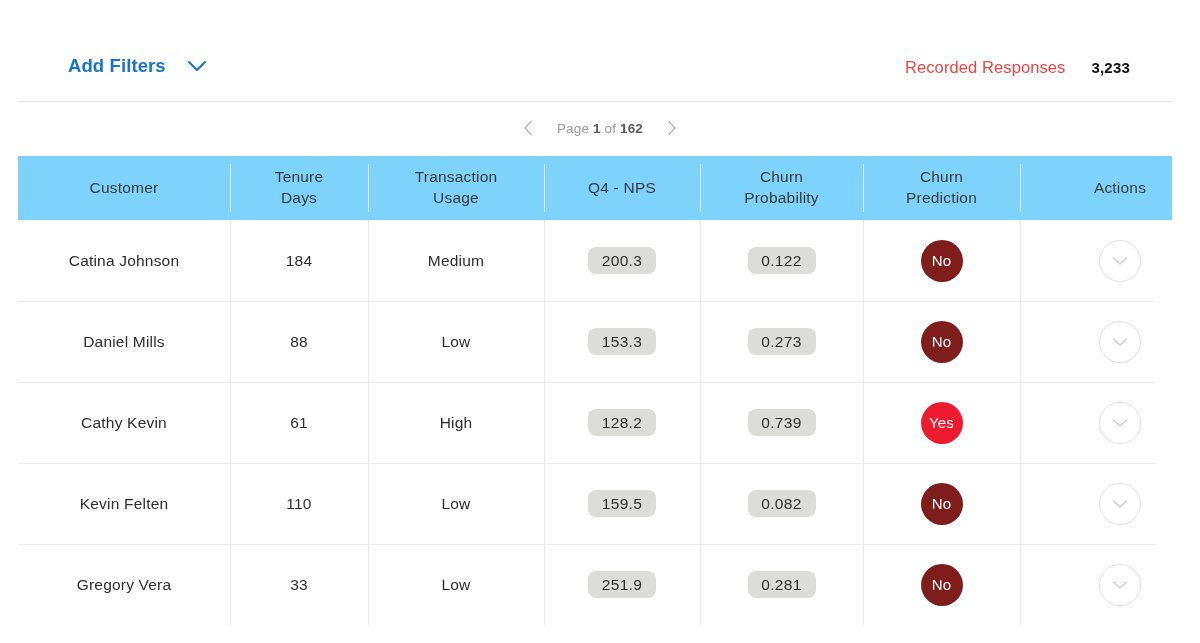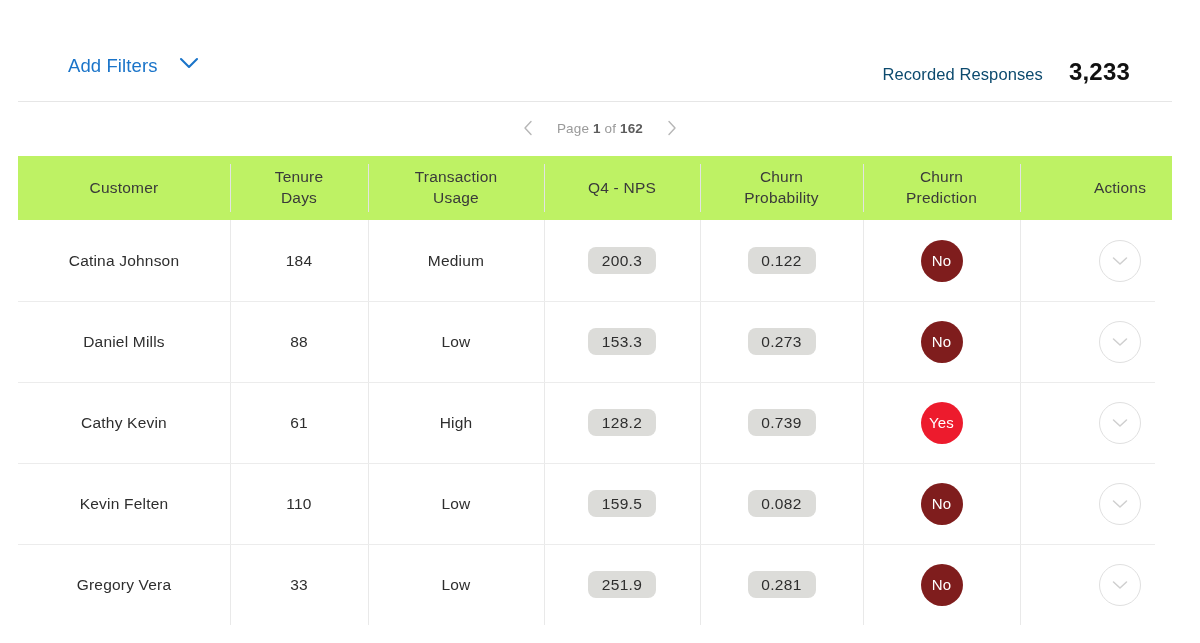--- a/index.html
+++ b/index.html
@@ -26,23 +26,25 @@
     left: 0; top: 0;
     width: 1200px;
     height: 101px;
   }
 
   .add-filters {
     position: absolute;
     left: 68px;
     top: 57px;
     display: flex;
+    align-items: center;
     gap: 21px;
     cursor: pointer;
     user-select: none;
+    font-weight: bold;
   }
   .add-filters .label {
     font-size: 18.5px;
     color: #1a74c9;
     letter-spacing: .1px;
     line-height: 1;
   }
   .chev-down-blue {
     width: 20px; height: 12px;
     display: block;
@@ -51,26 +53,26 @@
   .recorded-wrap {
     position: absolute;
     right: 70px;
     top: 58px;
     display: flex;
     align-items: baseline;
     gap: 26px;
   }
   .recorded-label {
     font-size: 16.5px;
-    color: #0c4a6e;
+    color: #ef4444;
     letter-spacing: .1px;
     white-space: nowrap;
   }
   .recorded-value {
-    font-size: 24px;
+    font-size: 15px;
     font-weight: bold;
     color: #111111;
     letter-spacing: .2px;
   }
 
   .toolbar-rule {
     position: absolute;
     left: 18px;
     top: 101px;
     width: 1154px;
@@ -118,21 +120,21 @@
     width: 1154px;
   }
 
   .row {
     display: flex;
     width: 1154px;
     position: relative;
   }
 
   .thead {
-    background: #bef264;
+    background: #7dd3fc;
     height: 64px;
   }
 
   .cell {
     display: flex;
     align-items: center;
     justify-content: center;
     text-align: center;
     position: relative;
     flex: 0 0 auto;

